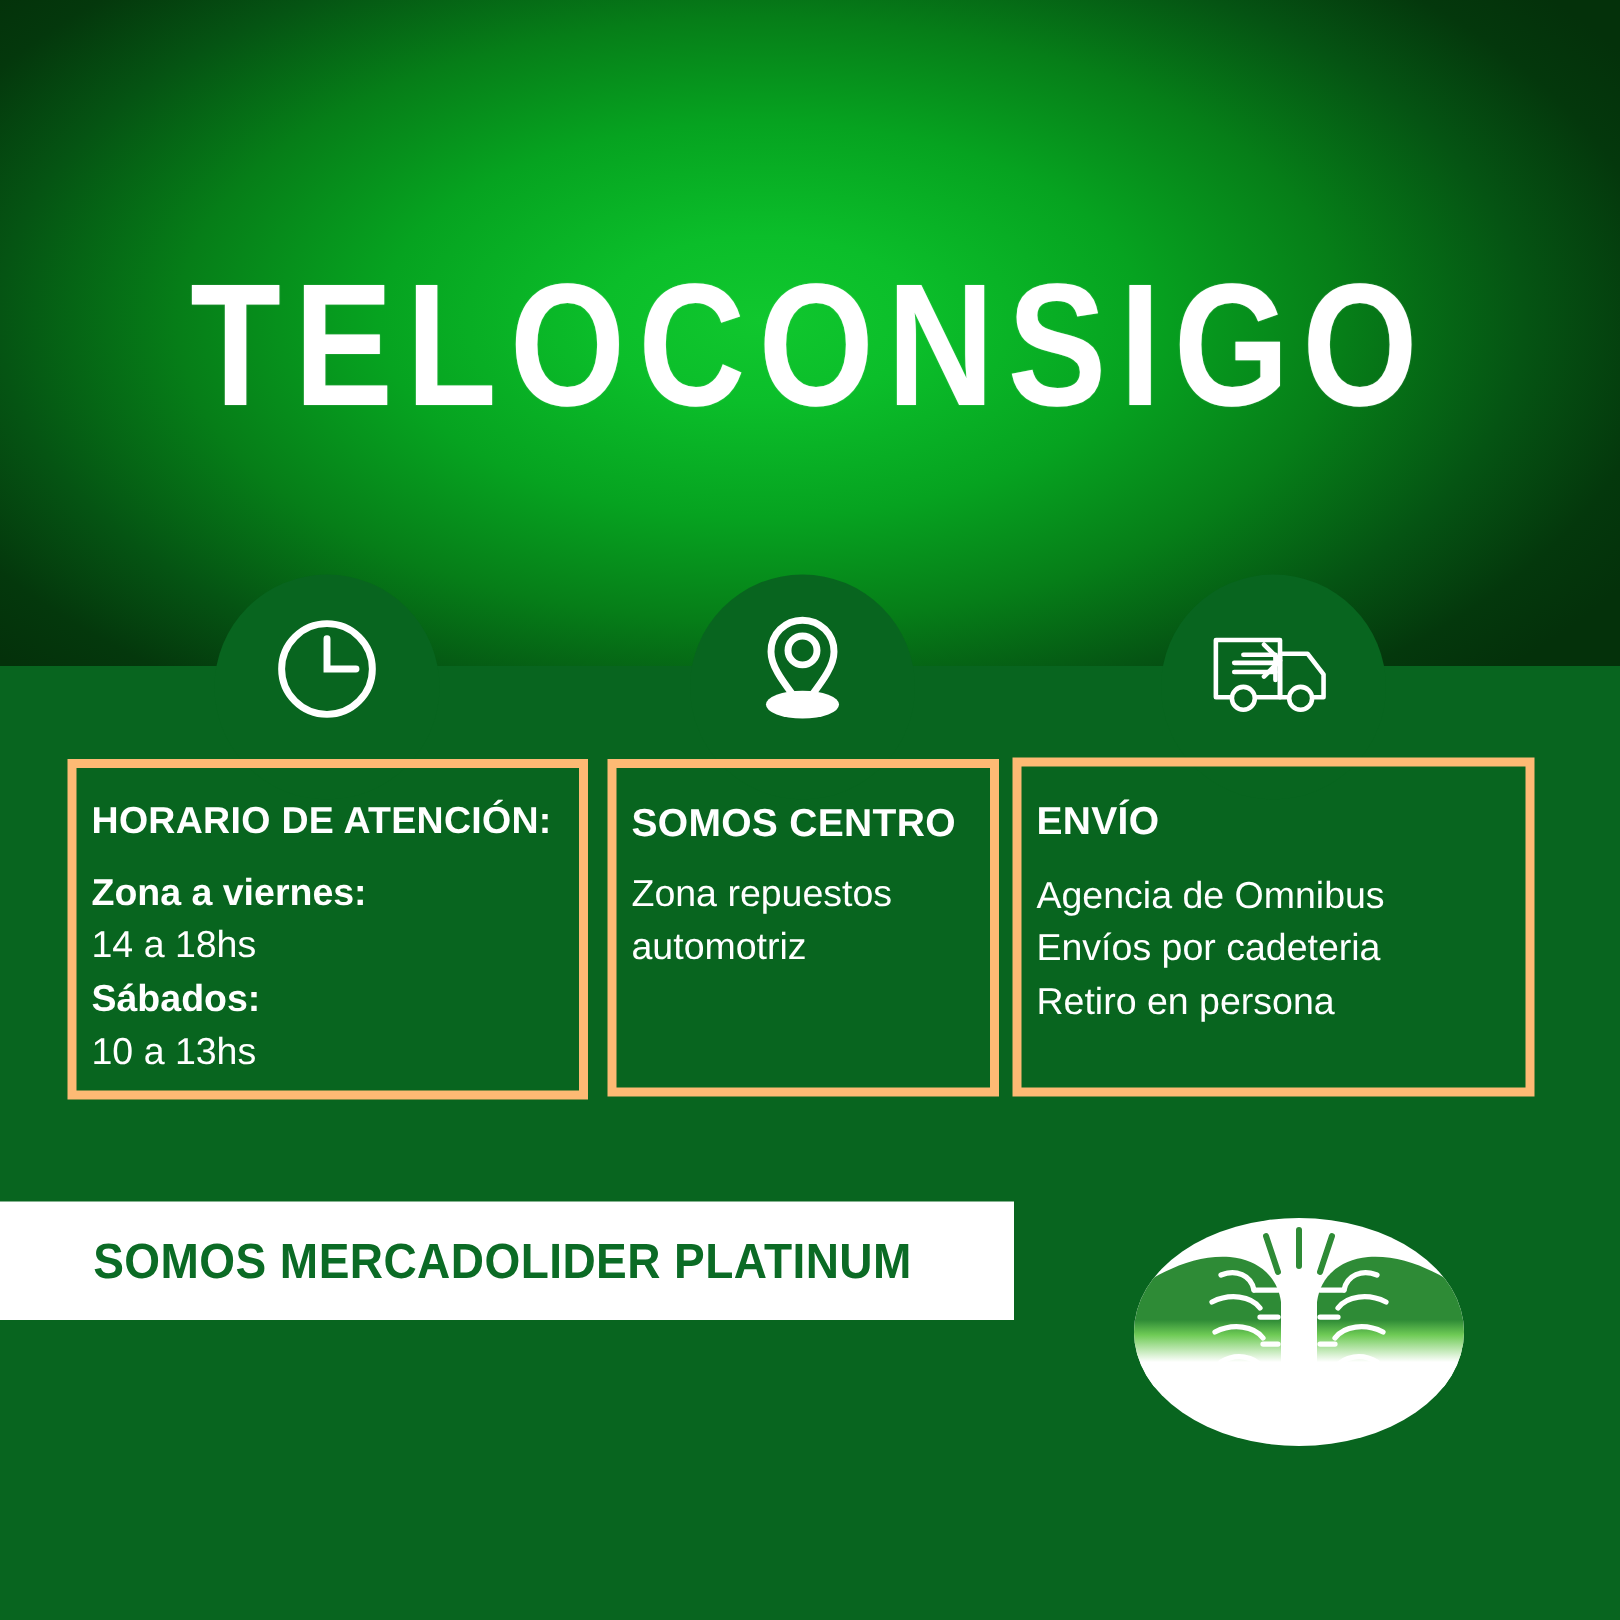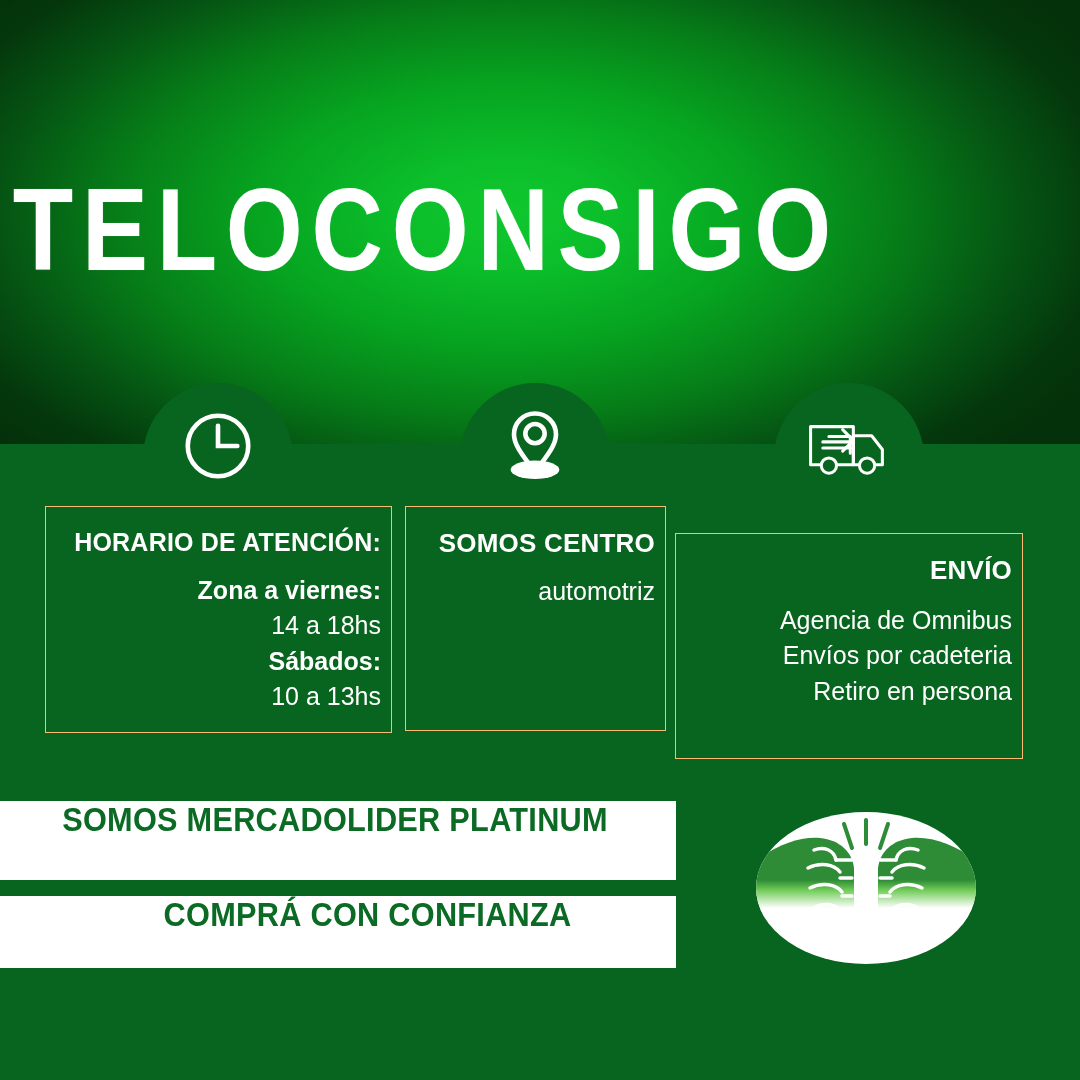--- a/index.html
+++ b/index.html
@@ -48,21 +48,21 @@
     border-radius: 50%;
     background: #08651F;
   }
 
   
   .logo-wrap {
     position: absolute;
     left: 0;
     top: 172px;
     width: 1080px;
-    text-align: left;
+    text-align: center;
     pointer-events: none;
   }
   .logo-text {
     display: inline-block;
     color: #ffffff;
     font-family: "Liberation Sans", sans-serif;
     font-size: 102px;
     font-weight: bold;
     letter-spacing: 9px;
     line-height: 1;
@@ -75,57 +75,57 @@
   .icon {
     position: absolute;
     width: 84px;
     height: 84px;
   }
   .icon svg { display: block; width: 100%; height: 100%; }
 
   
   .card {
     position: absolute;
-    border: 1px solid #fdba74;
+    border: 6px solid #fdba74;
     box-sizing: border-box;
     color: #ffffff;
-    text-align: right;
+    text-align: left;
     padding: 22px 10px 10px 10px;
   }
   .card-title {
     font-size: 26px;
     font-weight: bold;
     letter-spacing: 0.2px;
     margin: 0 0 16px 0;
     line-height: 1.1;
     white-space: nowrap;
   }
   .card-line {
     font-size: 25px;
     line-height: 1.42;
     font-weight: normal;
     white-space: nowrap;
   }
   .card-line.strong { font-weight: bold; }
 
   #card-1 { left: 45px;  top: 506px; width: 347px; height: 227px; }
   #card-2 { left: 405px; top: 506px; width: 261px; height: 225px; }
-  #card-3 { left: 675px; top: 533px; width: 348px; height: 226px; }
+  #card-3 { left: 675px; top: 505px; width: 348px; height: 226px; }
 
   #card-1 .card-title { font-size: 25px; }
   #card-3 .card-title { margin-bottom: 18px; }
 
   
   .banner {
     position: absolute;
     left: 0;
     background: #ffffff;
     color: #0B6B25;
     display: flex;
-    align-items: flex-start;
+    align-items: center;
     box-sizing: border-box;
   }
   .banner-text {
     width: 100%;
     text-align: center;
     font-size: 33px;
     font-weight: bold;
     letter-spacing: 0.3px;
     transform: scaleX(0.93);
     white-space: nowrap;
@@ -191,35 +191,33 @@
   <div class="card" id="card-1">
     <div class="card-title">HORARIO DE ATENCIÓN:</div>
     <div class="card-line strong">Zona a viernes:</div>
     <div class="card-line">14 a 18hs</div>
     <div class="card-line strong">Sábados:</div>
     <div class="card-line">10 a 13hs</div>
   </div>
 
   <div class="card" id="card-2">
     <div class="card-title">SOMOS CENTRO</div>
+    <div class="card-line">Zona repuestos</div>
     <div class="card-line">automotriz</div>
   </div>
 
   <div class="card" id="card-3">
     <div class="card-title">ENVÍO</div>
     <div class="card-line">Agencia de Omnibus</div>
     <div class="card-line">Envíos por cadeteria</div>
     <div class="card-line">Retiro en persona</div>
   </div>
 
   <div class="banner" id="banner-1">
     <span class="banner-text">SOMOS MERCADOLIDER PLATINUM</span>
-  </div>
-  <div class="banner" id="banner-2">
-    <span class="banner-text">COMPRÁ CON CONFIANZA</span>
   </div>
 
   <div id="fistbump">
     <svg viewBox="0 0 236 164">
       <defs>
         <linearGradient id="fistGrad" x1="0" y1="0" x2="0" y2="1">
           <stop offset="0%" stop-color="#2E8B36"></stop>
           <stop offset="42%" stop-color="#2E8B36"></stop>
           <stop offset="52%" stop-color="#6FCB56"></stop>
           <stop offset="70%" stop-color="#FFFFFF"></stop>

